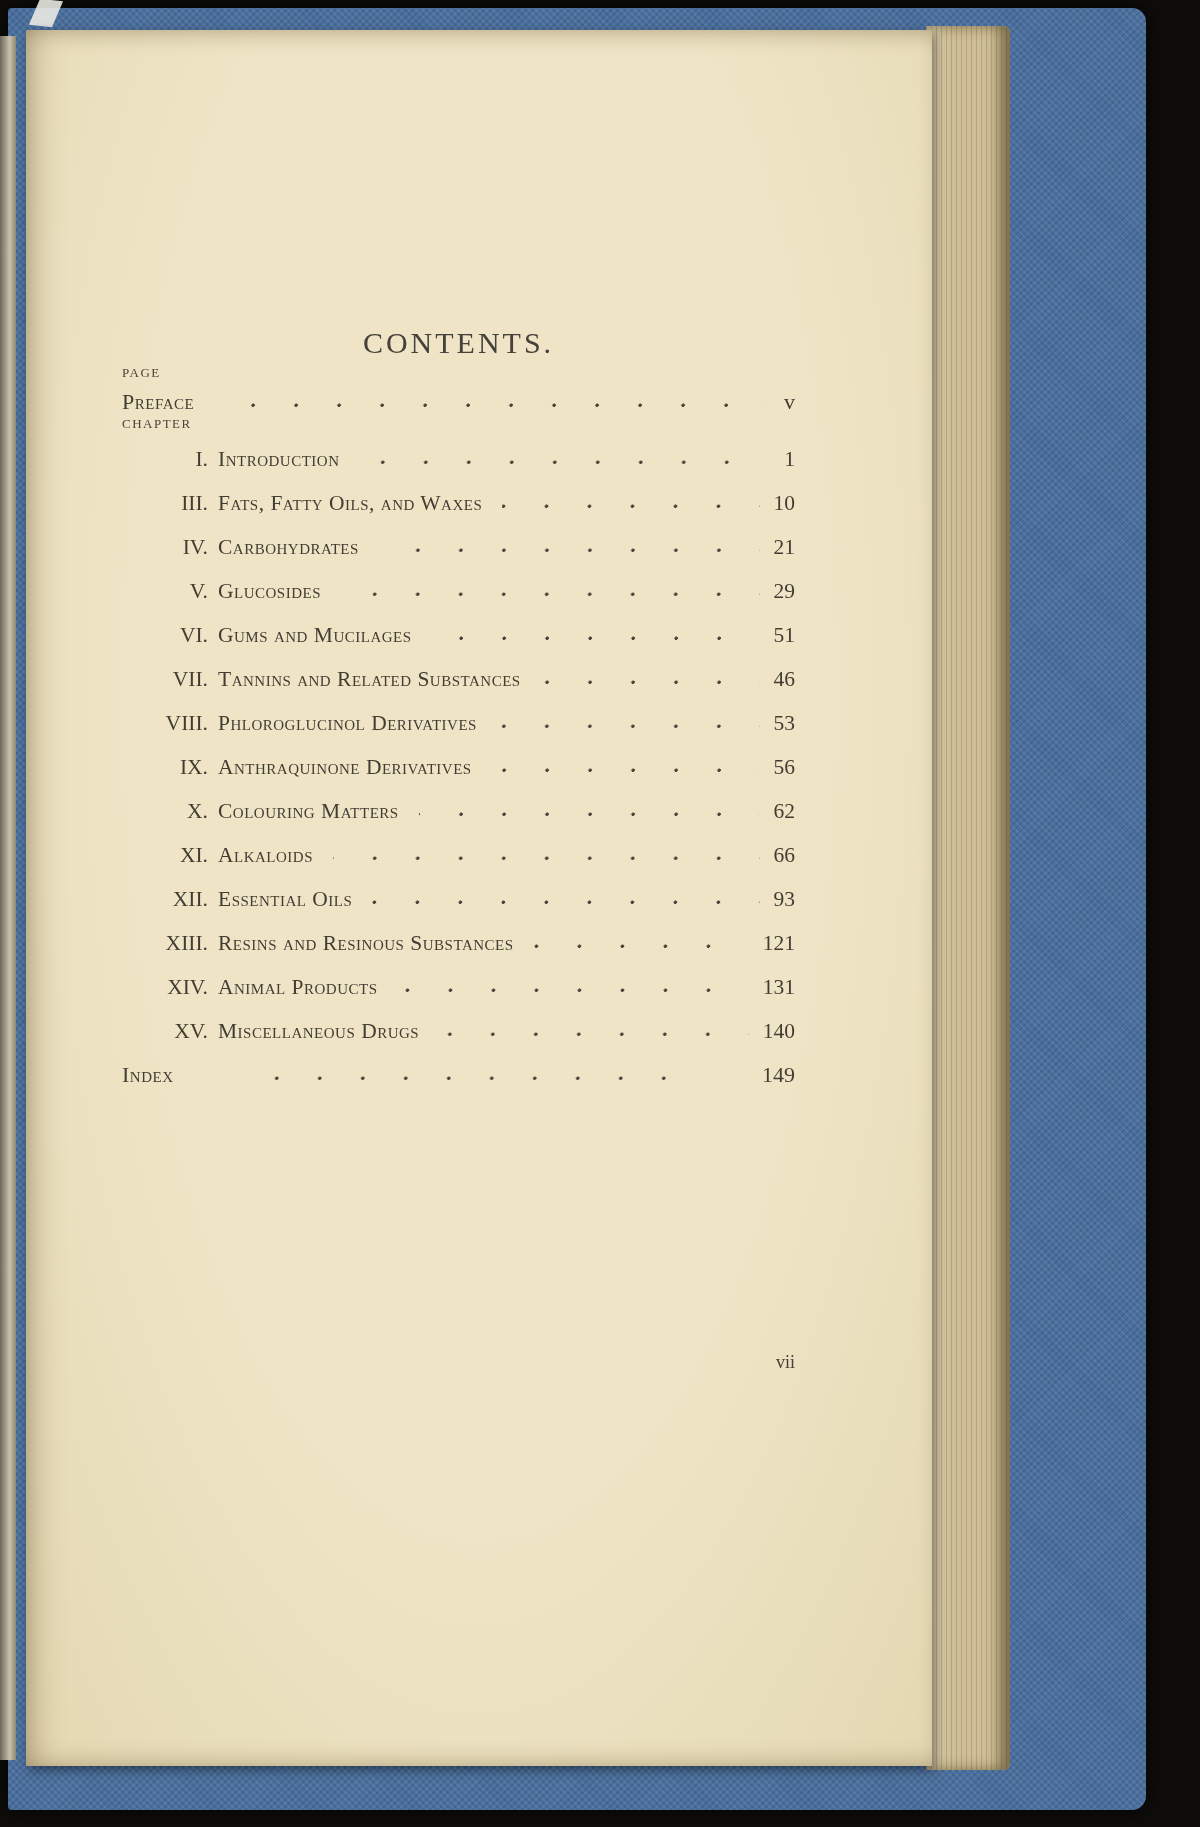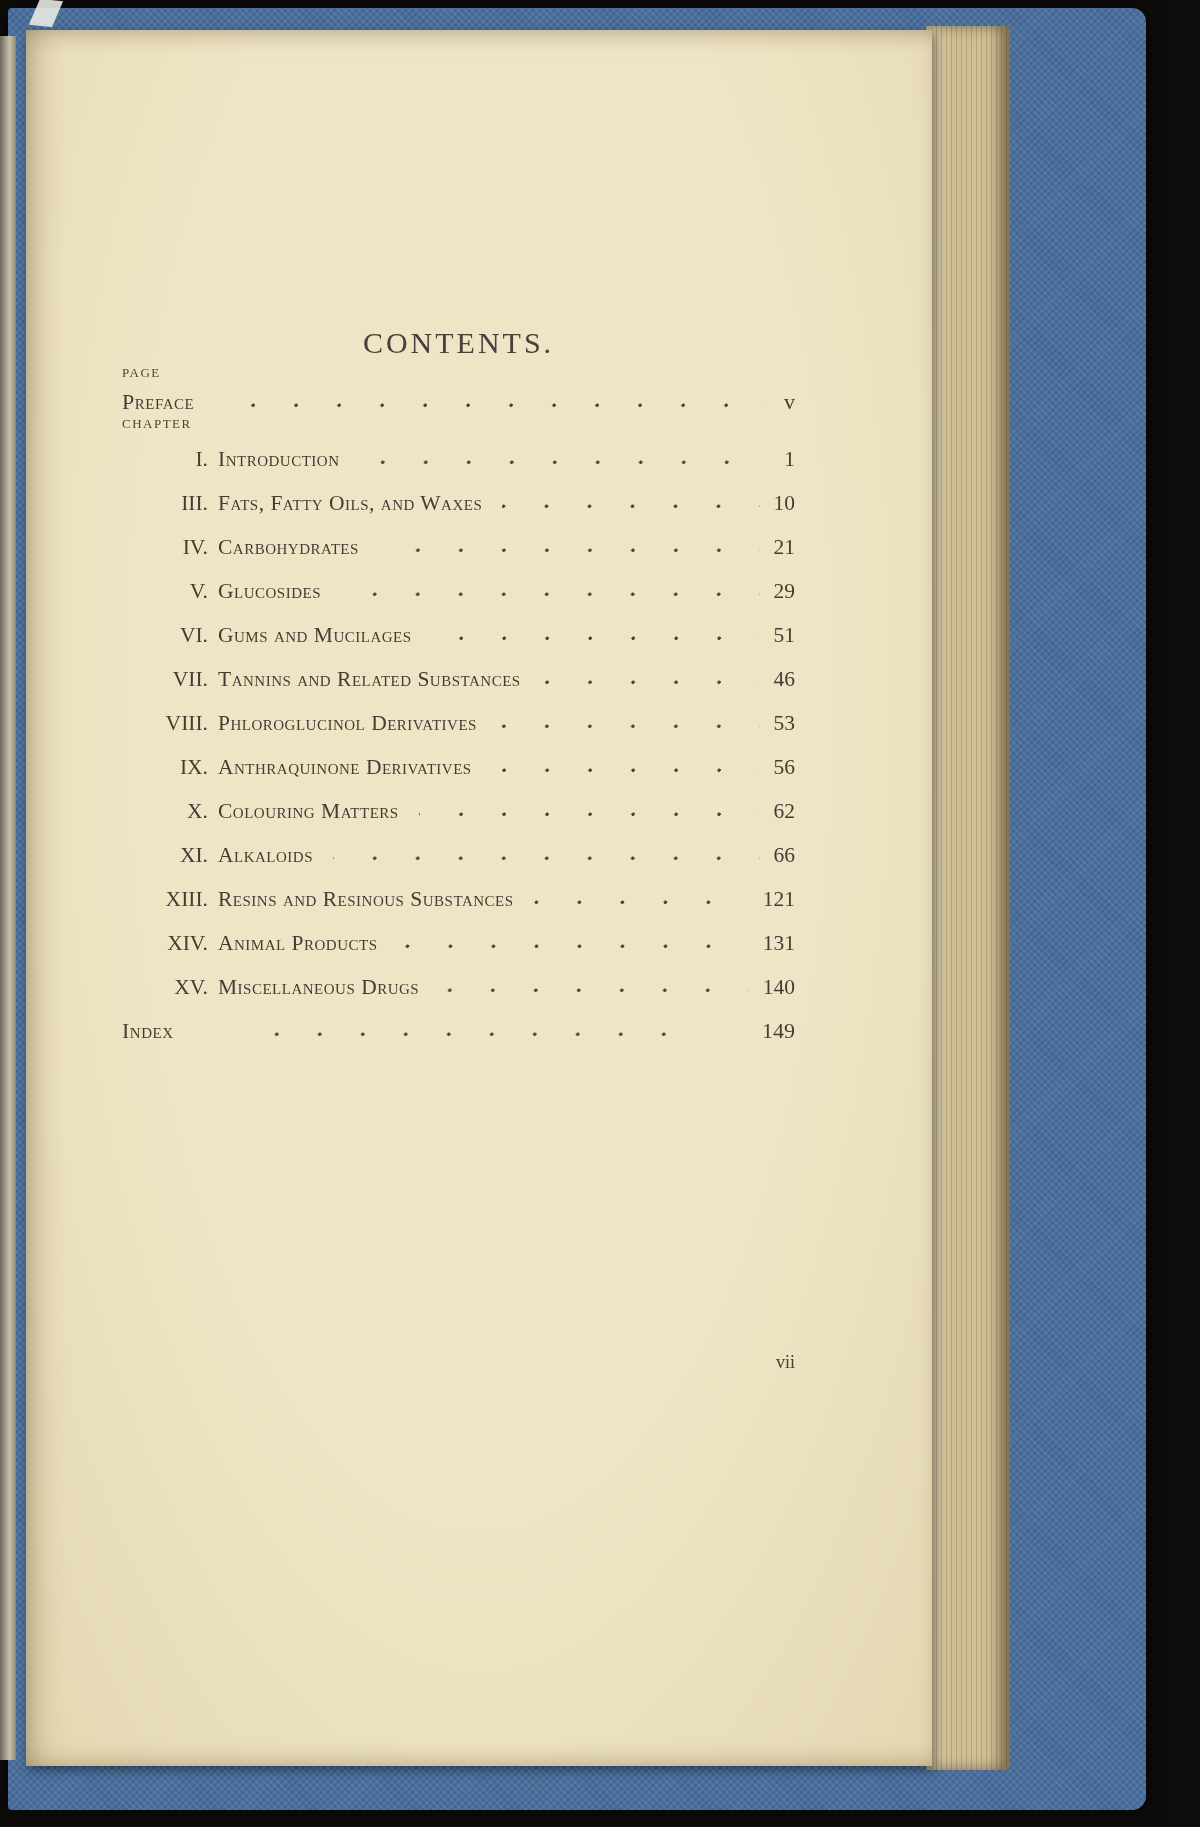--- a/index.html
+++ b/index.html
@@ -224,20 +224,26 @@
       <span class="pageno">62</span>
     </div>
 
     <div class="toc-row">
       <span class="chapter-num">XI.</span>
       <span class="entry-title">Alkaloids</span>
       <span class="leader"></span>
       <span class="pageno">66</span>
     </div>
 
+    <div class="toc-row">
+      <span class="chapter-num">XII.</span>
+      <span class="entry-title">Essential Oils</span>
+      <span class="leader"></span>
+      <span class="pageno">93</span>
+    </div>
 
     <div class="toc-row">
       <span class="chapter-num">XIII.</span>
       <span class="entry-title">Resins and Resinous Substances</span>
       <span class="leader"></span>
       <span class="pageno">121</span>
     </div>
 
     <div class="toc-row">
       <span class="chapter-num">XIV.</span>

